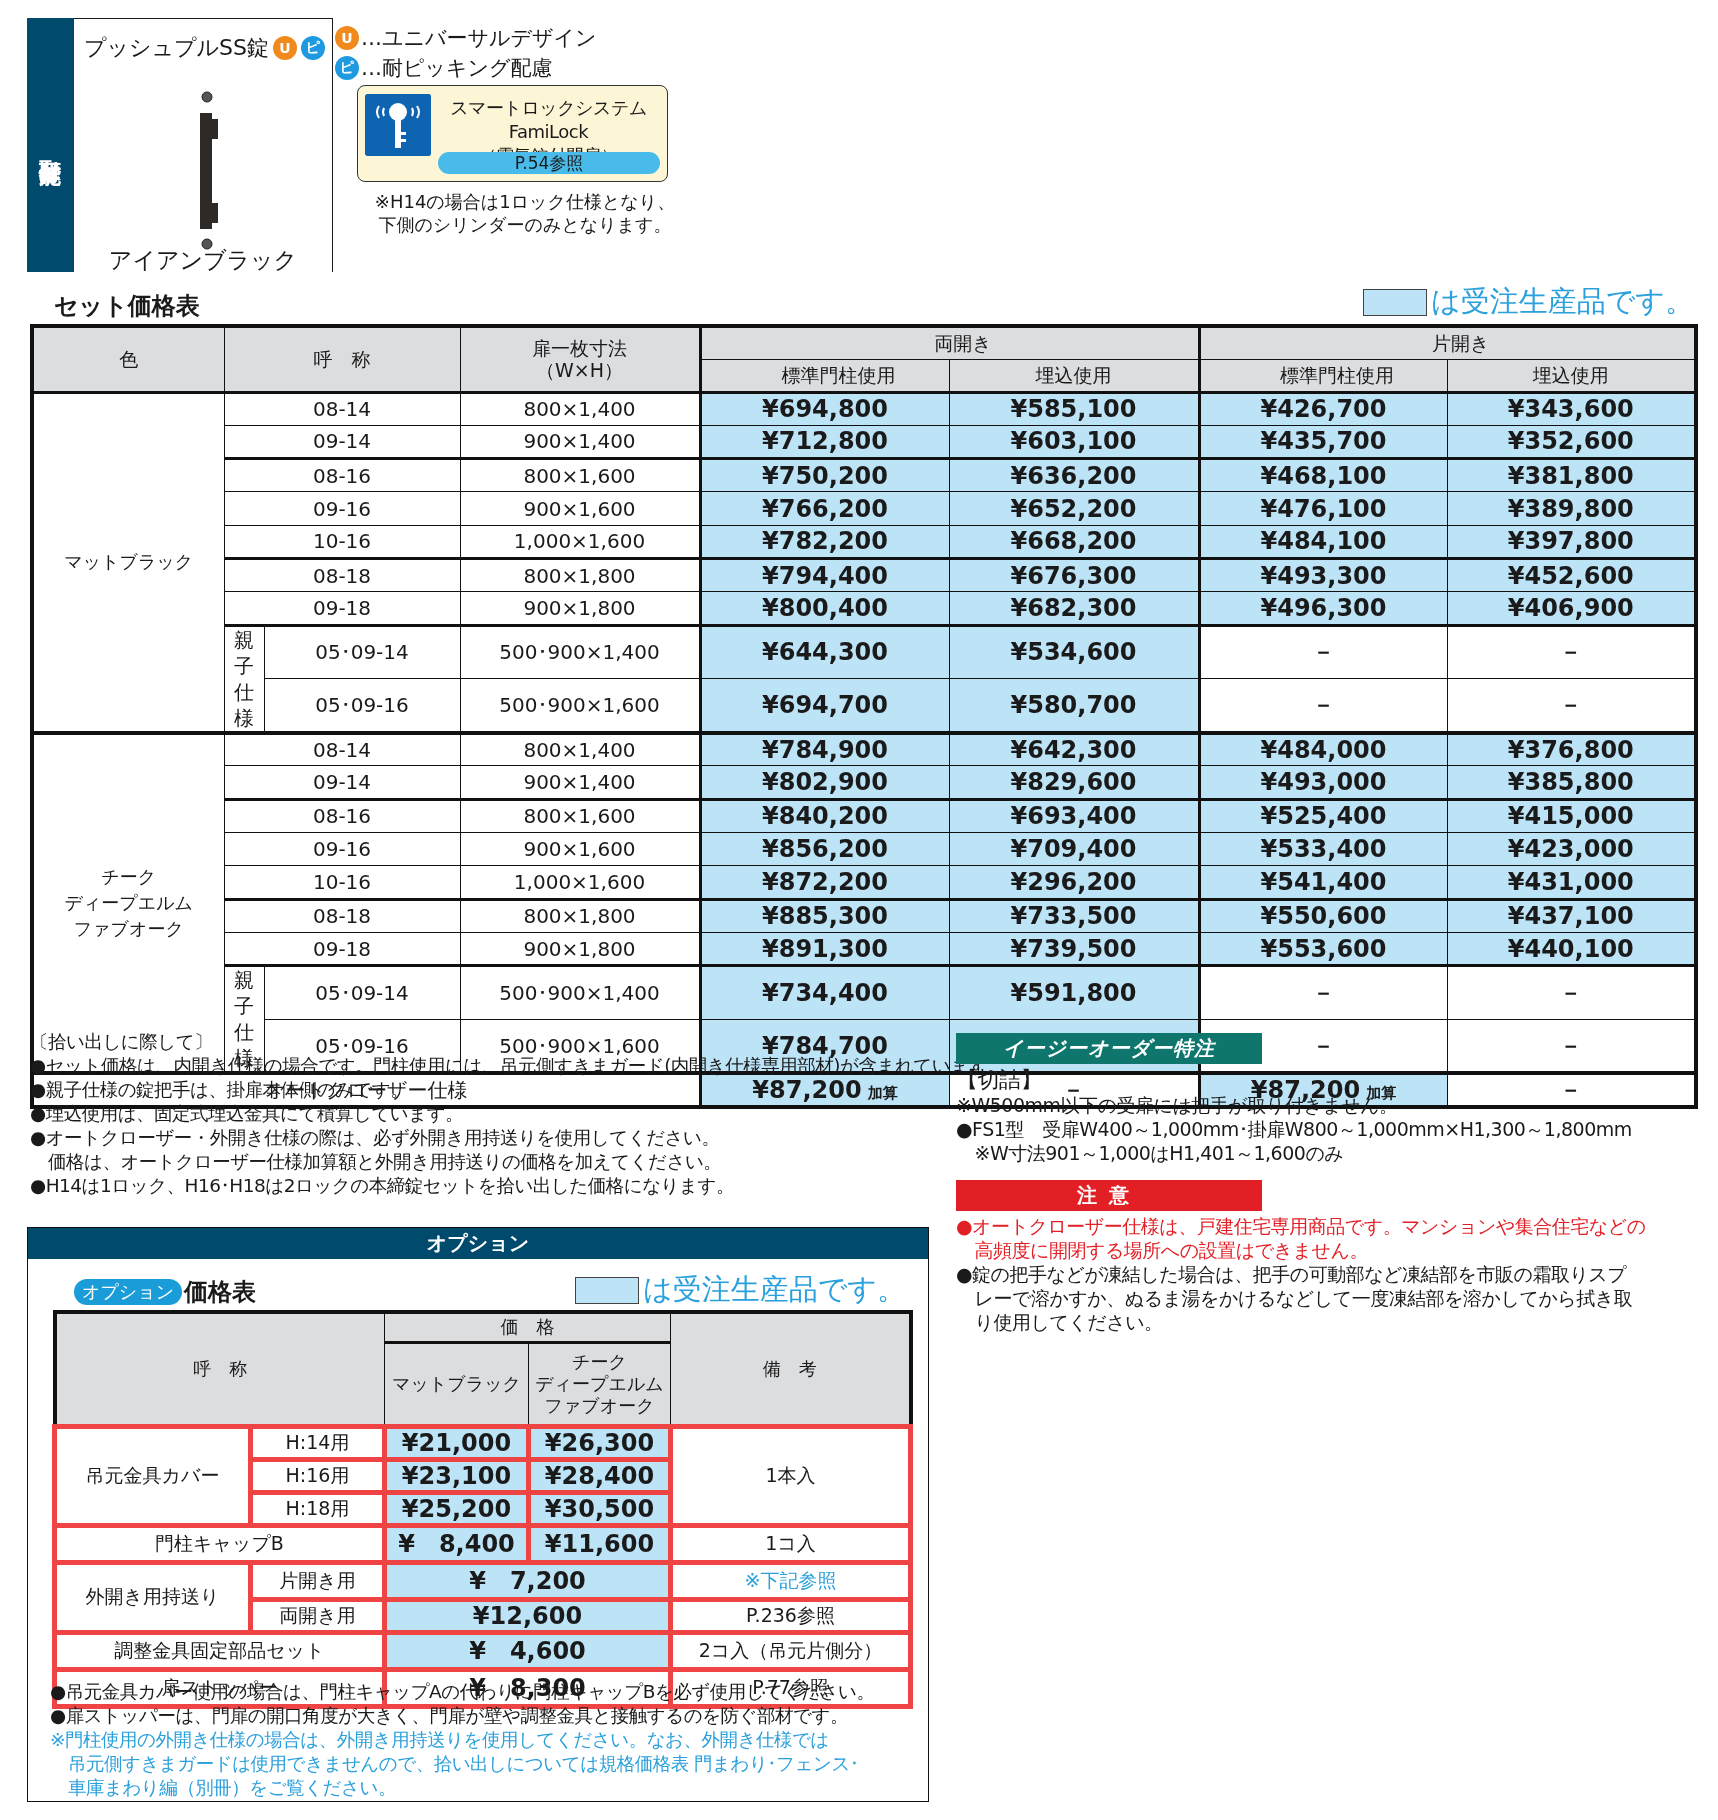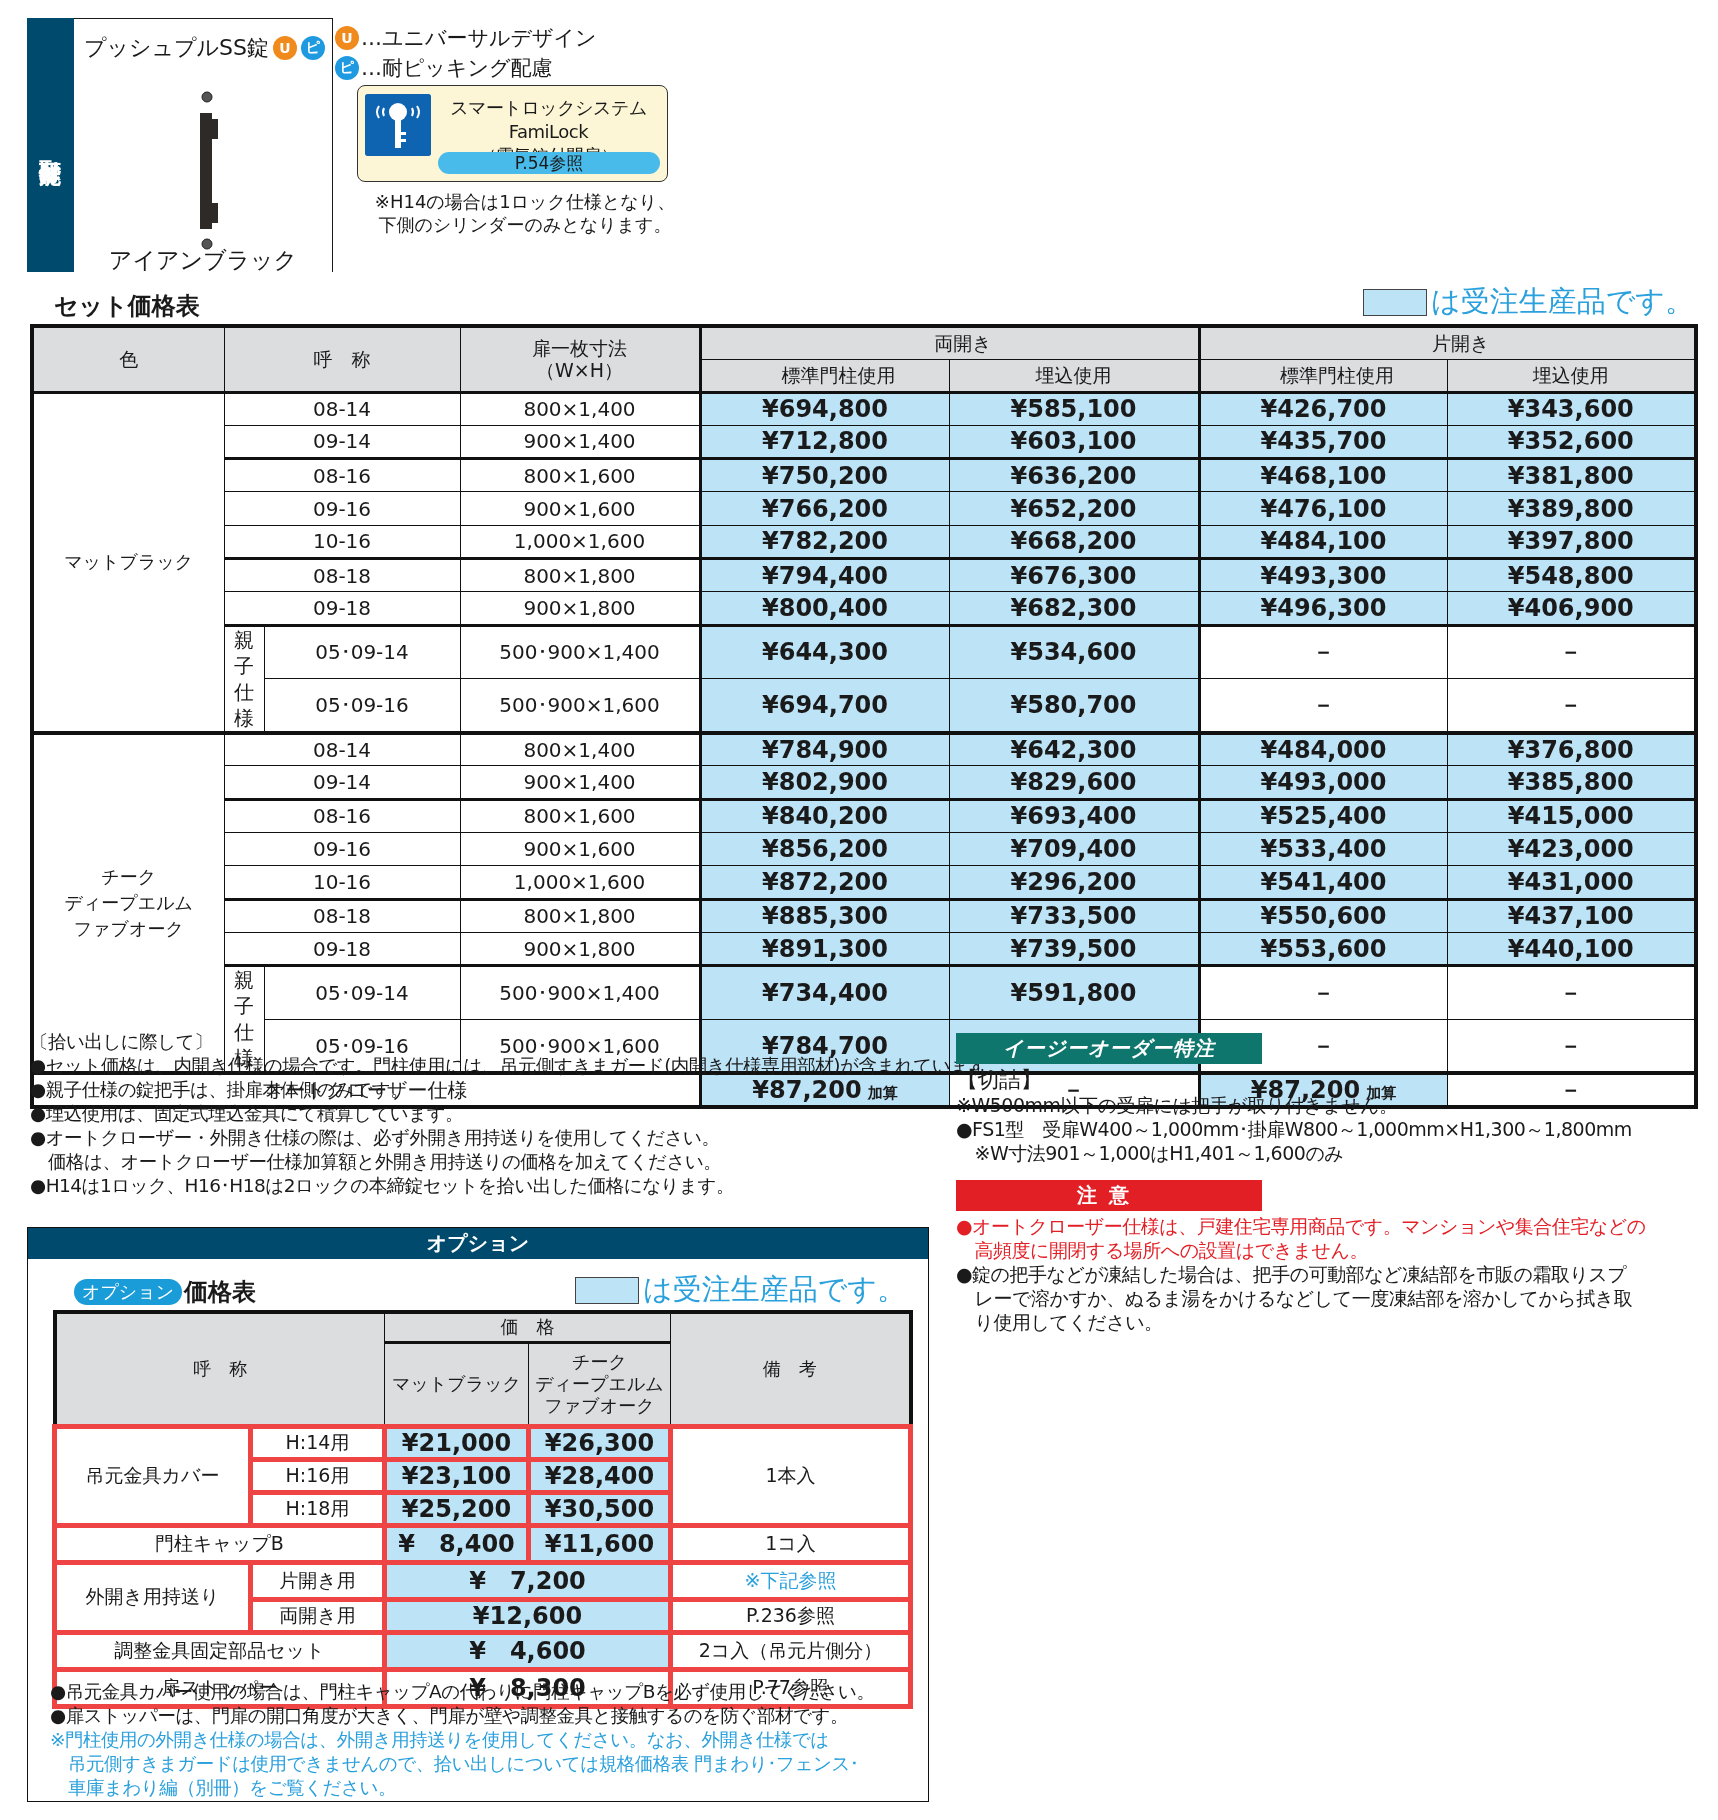--- a/index.html
+++ b/index.html
@@ -182,21 +182,21 @@
         <td class="price">¥668,200</td>
         <td class="price thick-left">¥484,100</td>
         <td class="price">¥397,800</td>
       </tr>
       <tr class="thick-top">
         <td colspan="2">08-18</td>
         <td>800×1,800</td>
         <td class="price thick-left">¥794,400</td>
         <td class="price">¥676,300</td>
         <td class="price thick-left">¥493,300</td>
-        <td class="price">¥548,800</td>
+        <td class="price">¥452,600</td>
       </tr>
       <tr>
         <td colspan="2">09-18</td>
         <td>900×1,800</td>
         <td class="price thick-left">¥800,400</td>
         <td class="price">¥682,300</td>
         <td class="price thick-left">¥496,300</td>
         <td class="price">¥406,900</td>
       </tr>
       <tr class="thick-top">

